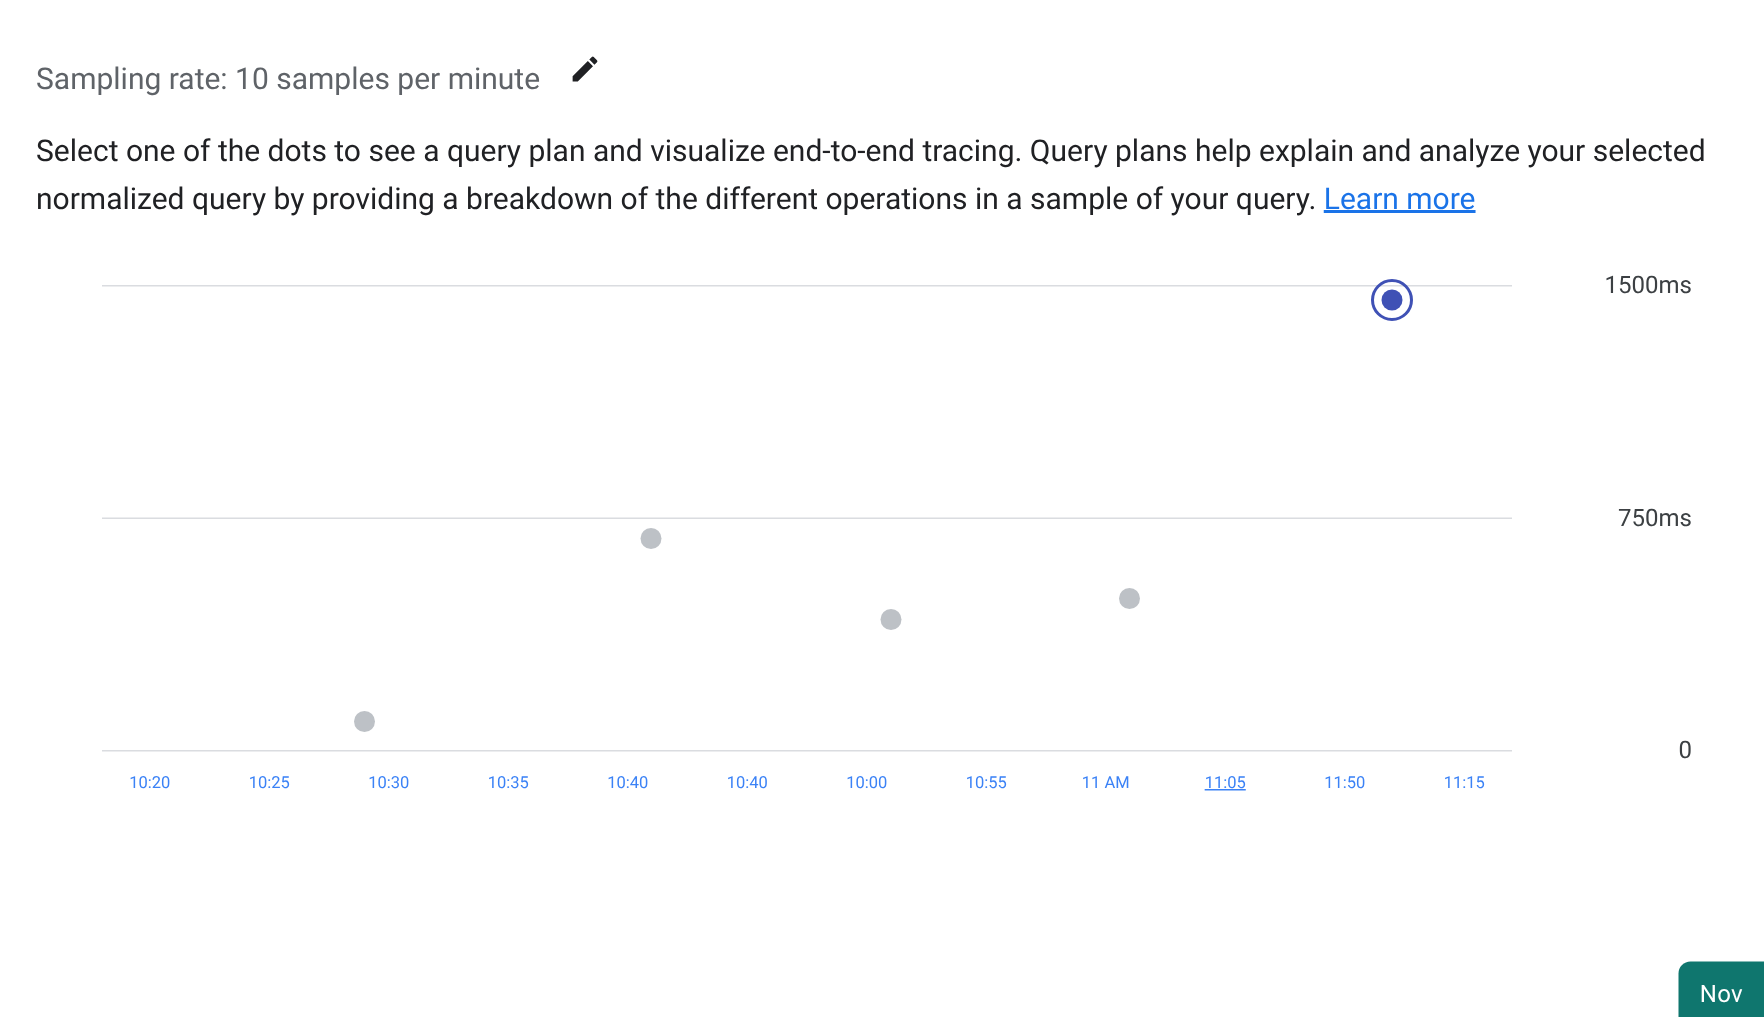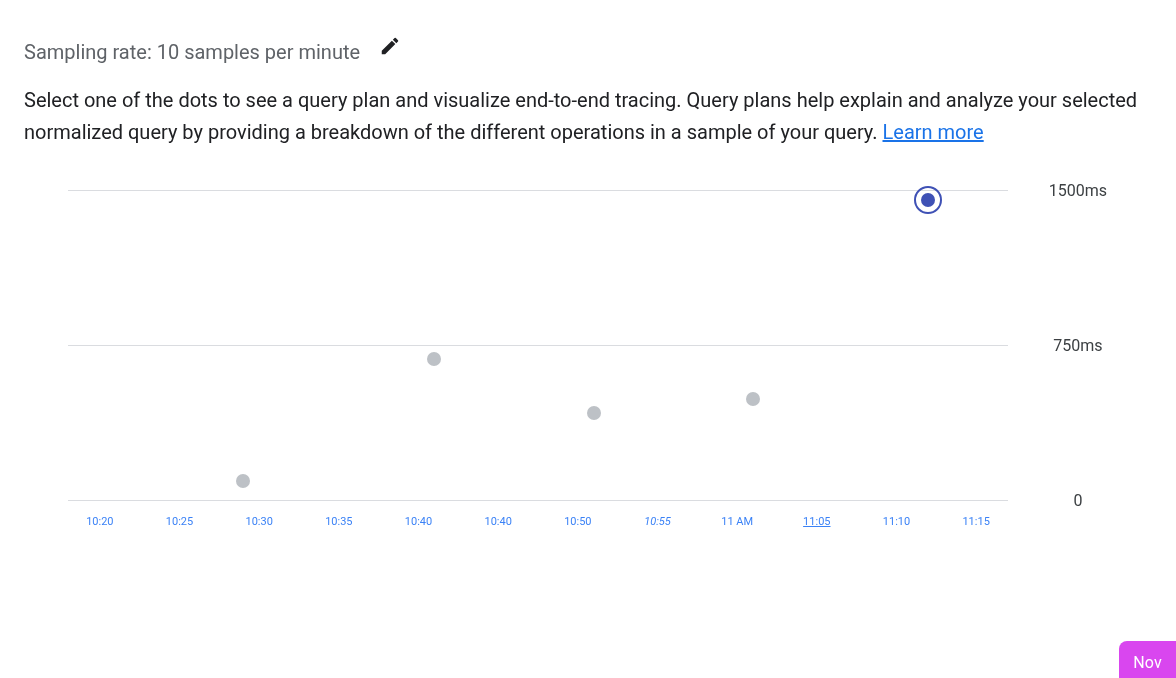--- a/index.html
+++ b/index.html
@@ -83,21 +83,21 @@
       position: absolute;
       left: 0;
       right: 0;
       height: 1px;
       background: #dadce0;
     }
     .y-tick {
       position: absolute;
       right: -120px;
       width: 110px;
-      text-align: center;
+      text-align: right;
       font-size: 16px;
       color: #3c4043;
       transform: translateY(-50%);
       padding-left: 10px;
     }
     .x-axis {
       position: absolute;
       left: 20px;
       right: 120px;
       bottom: 0;
@@ -133,21 +133,21 @@
       width: 24px;
       height: 24px;
       border: 2px solid #3f51b5;
       border-radius: 50%;
       transform: translate(-50%, -50%);
     }
     .corner-panel {
       position: absolute;
       right: 0;
       bottom: 0;
-      background: #d946ef;
+      background: #0f766e;
       color: #fff;
       padding: 12px 14px 6px 14px;
       border-top-left-radius: 8px;
       font-size: 16px;
       letter-spacing: 0.2px;
     }
   </style>
 </head>
 <body>
 
@@ -181,25 +181,25 @@
           <div class="dot" title="11:01 — 490ms" style="left: 72.8814%; top: 67.3333%;"></div>
           <div class="dot selected" title="11:12 — 1450ms" style="left: 91.5254%; top: 3.33333%;"></div>
         </div>
       <div class="x-axis" id="x-axis">
           <div class="x-tick" style="left: 3.38983%;">10:20</div>
           <div class="x-tick" style="left: 11.8644%;">10:25</div>
           <div class="x-tick" style="left: 20.339%;">10:30</div>
           <div class="x-tick" style="left: 28.8136%;">10:35</div>
           <div class="x-tick" style="left: 37.2881%;">10:40</div>
           <div class="x-tick" style="left: 45.7627%;">10:40</div>
-          <div class="x-tick" style="left: 54.2373%;">10:50</div>
-          <div class="x-tick" style="left: 62.7119%; font-style: italic;">10:55</div>
+          <div class="x-tick" style="left: 54.2373%;">10:00</div>
+          <div class="x-tick" style="left: 62.7119%;">10:55</div>
           <div class="x-tick" style="left: 71.1864%;">11 AM</div>
           <div class="x-tick" style="left: 79.661%; text-decoration: underline;">11:05</div>
-          <div class="x-tick" style="left: 88.1356%;">11:10</div>
+          <div class="x-tick" style="left: 88.1356%;">11:50</div>
           <div class="x-tick" style="left: 96.6102%;">11:15</div>
         </div>
     </div>
   </div>
 </div>
 
 <div class="corner-panel">
   <span>Nov</span>
 </div>
 

